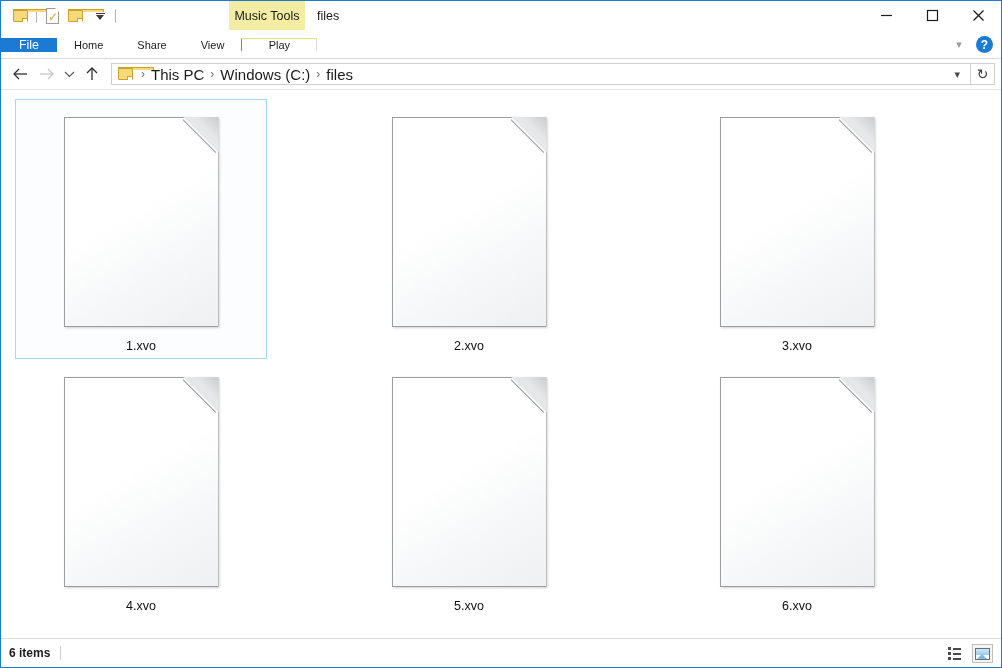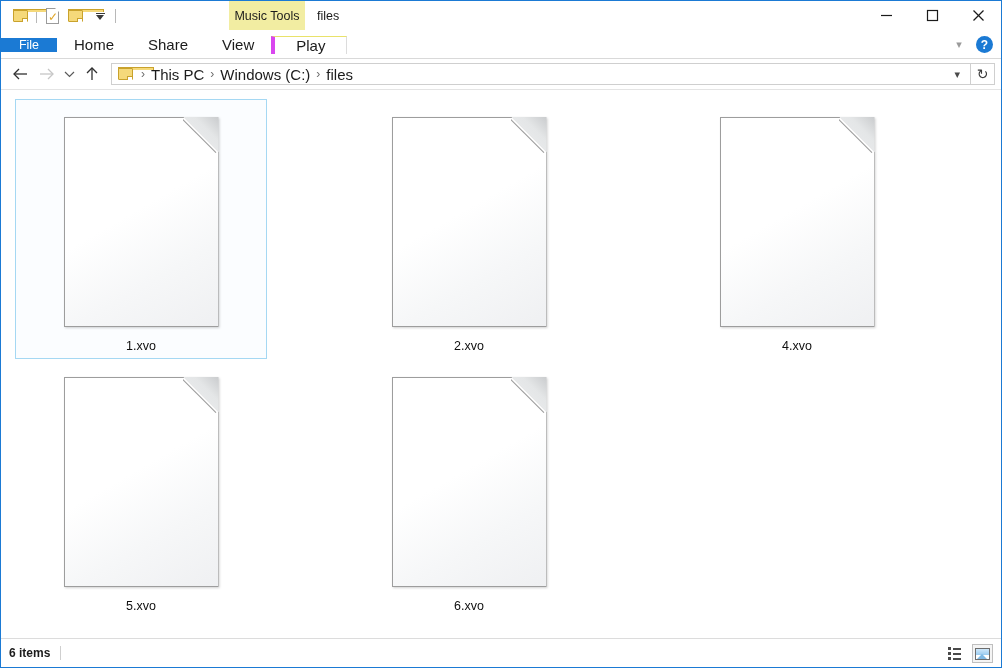--- a/index.html
+++ b/index.html
@@ -155,28 +155,28 @@
   .tab-file {
     width: 56px;
     background: #1b7ad4;
     color: #ffffff;
     display: flex; align-items: center; justify-content: center;
     font-size: 12.5px;
   }
   .tab {
     padding: 0 17px;
     display: flex; align-items: center; justify-content: center;
-    font-size: 15px;
+    font-size: 11px;
     color: #1b1b1b;
   }
   .tab-play {
     width: 76px;
     padding: 0;
     background: #ffffff;
-    border-left: 4px solid #d946ef;
+    border-left: 1px solid #d946ef;
     border-right: 1px solid #dcdcdc;
     border-top: 1px solid #e9e26a;
     box-sizing: border-box;
   }
   .ribbon-right {
     position: absolute;
     right: 2px; top: 0;
     height: 27px;
     display: flex; align-items: center; gap: 8px;
     padding-right: 6px;
@@ -585,20 +585,28 @@
 
       <div class="tile">
         <div class="file-icon">
           <div class="page"></div>
           <div class="fold"></div>
           <div class="fold-edge"></div>
         </div>
         <div class="tile-label">2.xvo</div>
       </div>
 
+      <div class="tile">
+        <div class="file-icon">
+          <div class="page"></div>
+          <div class="fold"></div>
+          <div class="fold-edge"></div>
+        </div>
+        <div class="tile-label">3.xvo</div>
+      </div>
 
       <div class="tile">
         <div class="file-icon">
           <div class="page"></div>
           <div class="fold"></div>
           <div class="fold-edge"></div>
         </div>
         <div class="tile-label">4.xvo</div>
       </div>
 

